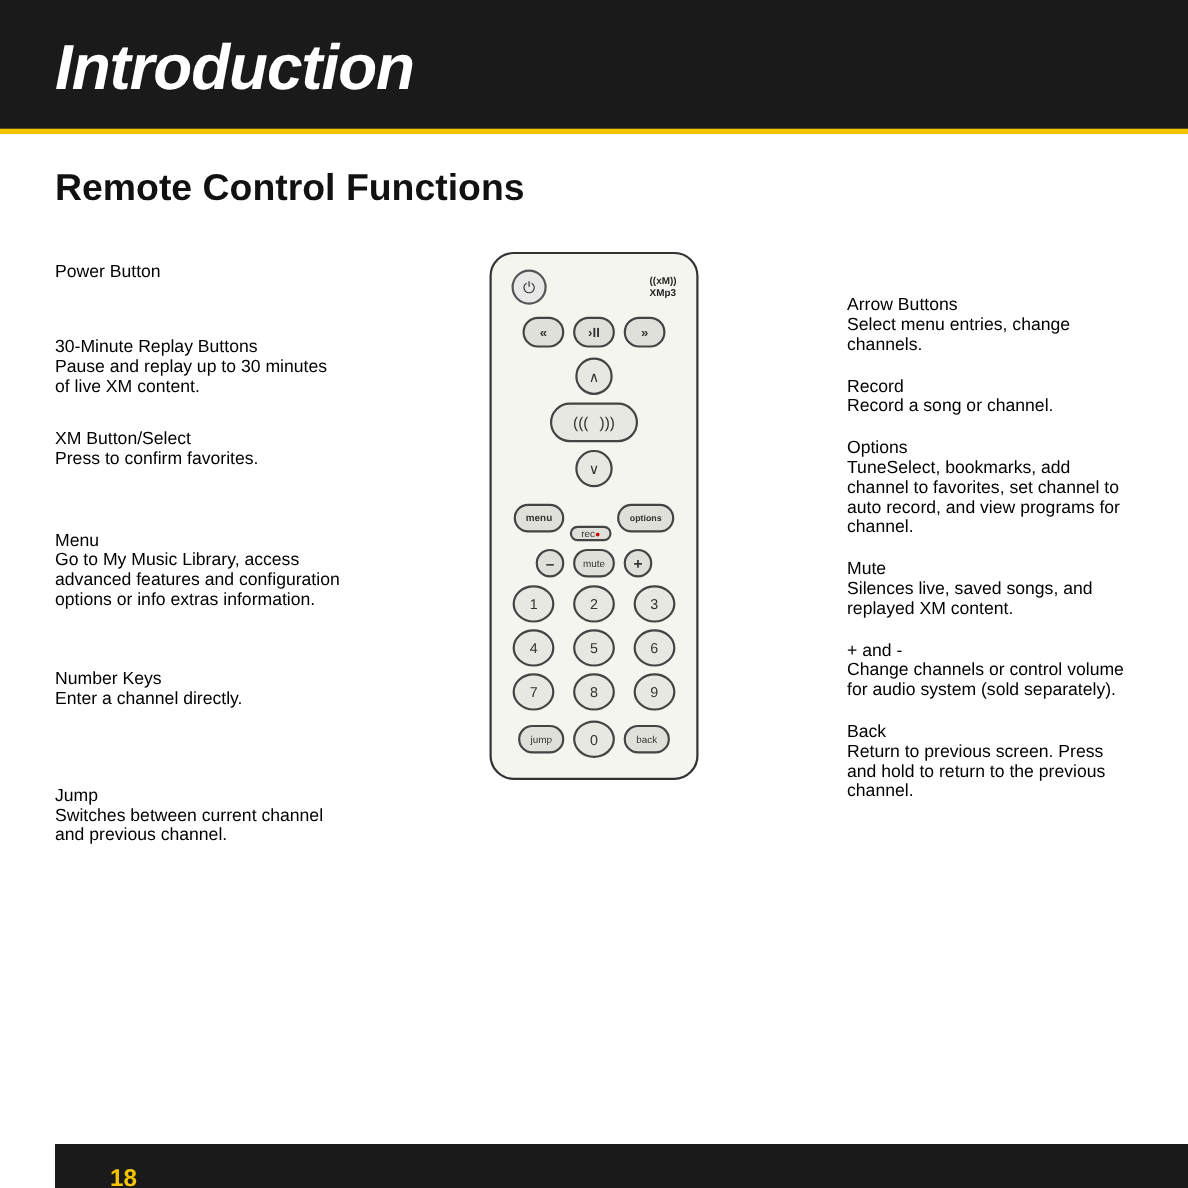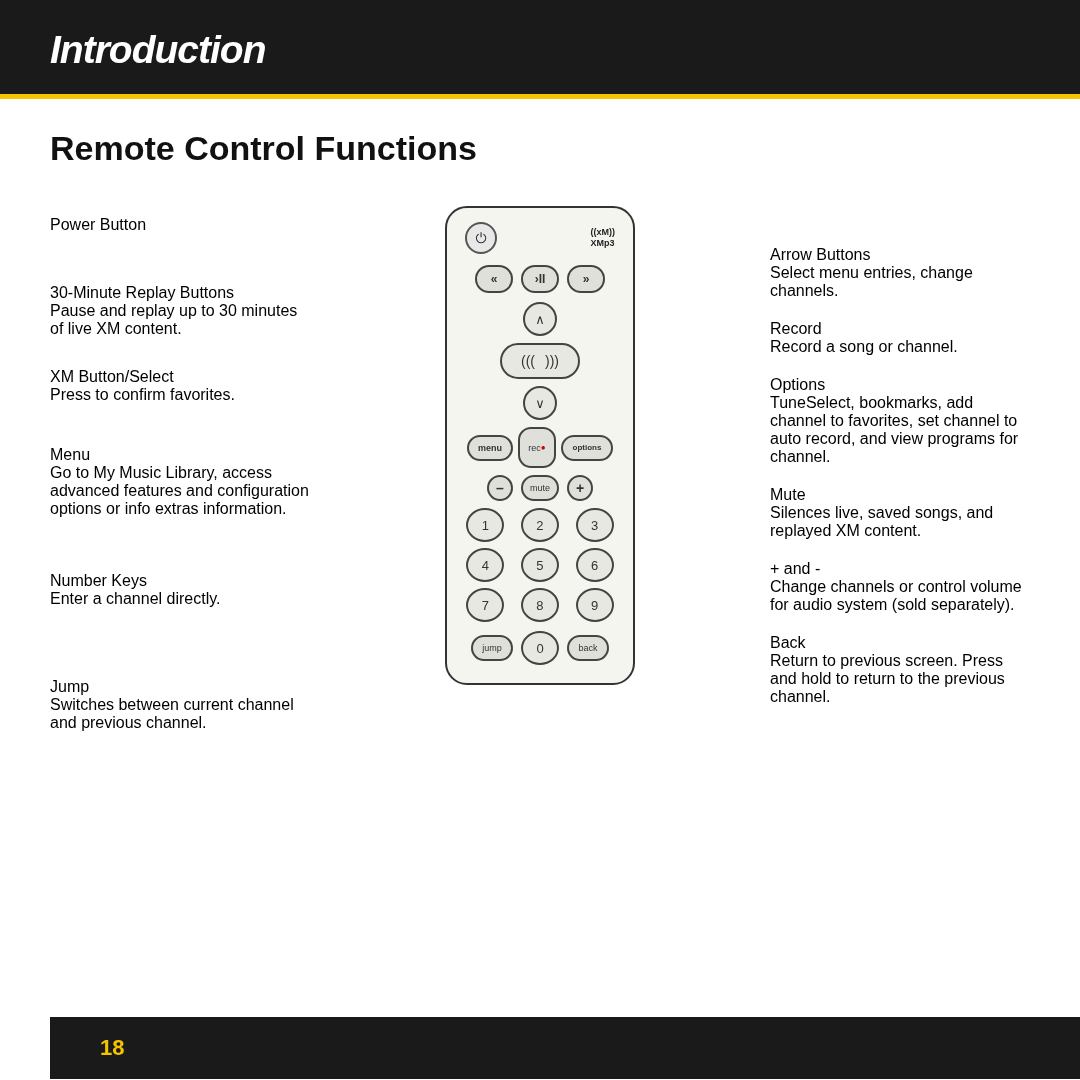--- a/index.html
+++ b/index.html
@@ -10,21 +10,21 @@
       font-family: 'Arial', sans-serif;
       overflow: hidden;
     }
     .header {
       background: #1a1a1a;
       padding: 28px 50px 22px;
       border-bottom: 5px solid #f5c400;
     }
     .header h1 {
       color: #fff;
-      font-size: 39px;
+      font-size: 58px;
       font-weight: bold;
       font-style: italic;
       letter-spacing: -1px;
     }
     .content {
       padding: 30px 50px 20px;
       background: #fff;
       position: relative;
     }
     .section-title {
@@ -145,29 +145,30 @@
       background: #e0e0db;
       display: flex;
       align-items: center;
       justify-content: center;
       font-size: 9px;
       font-weight: bold;
       color: #333;
     }
     .btn-rec {
       width: 38px;
-      height: 41px;
-      border-radius: 13px;
-      border: 2px solid #444;
-      background: #e0e0db;
-      display: flex;
-      align-items: center;
-      justify-content: center;
-      font-size: 9px;
-      color: #333;
+      height: 14px;
+      border-radius: 13px;
+      border: 2px solid #444;
+      background: #e0e0db;
+      display: flex;
+      align-items: center;
+      justify-content: center;
+      font-size: 9px;
+      color: #333;
+      margin-top: 28px;
     }
     .rec-dot {
       color: #cc0000;
       font-size: 8px;
     }
     .btn-options {
       width: 52px;
       height: 26px;
       border-radius: 13px;
       border: 2px solid #444;
@@ -315,21 +316,21 @@
 
       <div class="left-label" style="margin-bottom: 50px; margin-top: 10px;">
         <div class="label-title">Power Button</div>
       </div>
 
       <div class="left-label" style="margin-bottom: 30px;">
         <div class="label-title">30-Minute Replay Buttons</div>
         <div class="label-desc">Pause and replay up to 30 minutes of live XM content.</div>
       </div>
 
-      <div class="left-label" style="margin-bottom: 42px;">
+      <div class="left-label" style="margin-bottom: 56px;">
         <div class="label-title">XM Button/Select</div>
         <div class="label-desc">Press to confirm favorites.</div>
       </div>
 
       <div class="left-label" style="margin-bottom: 54px;">
         <div class="label-title">Menu</div>
         <div class="label-desc">Go to My Music Library, access advanced features and configuration options or info extras information.</div>
       </div>
 
       <div class="left-label" style="margin-bottom: 70px;">

